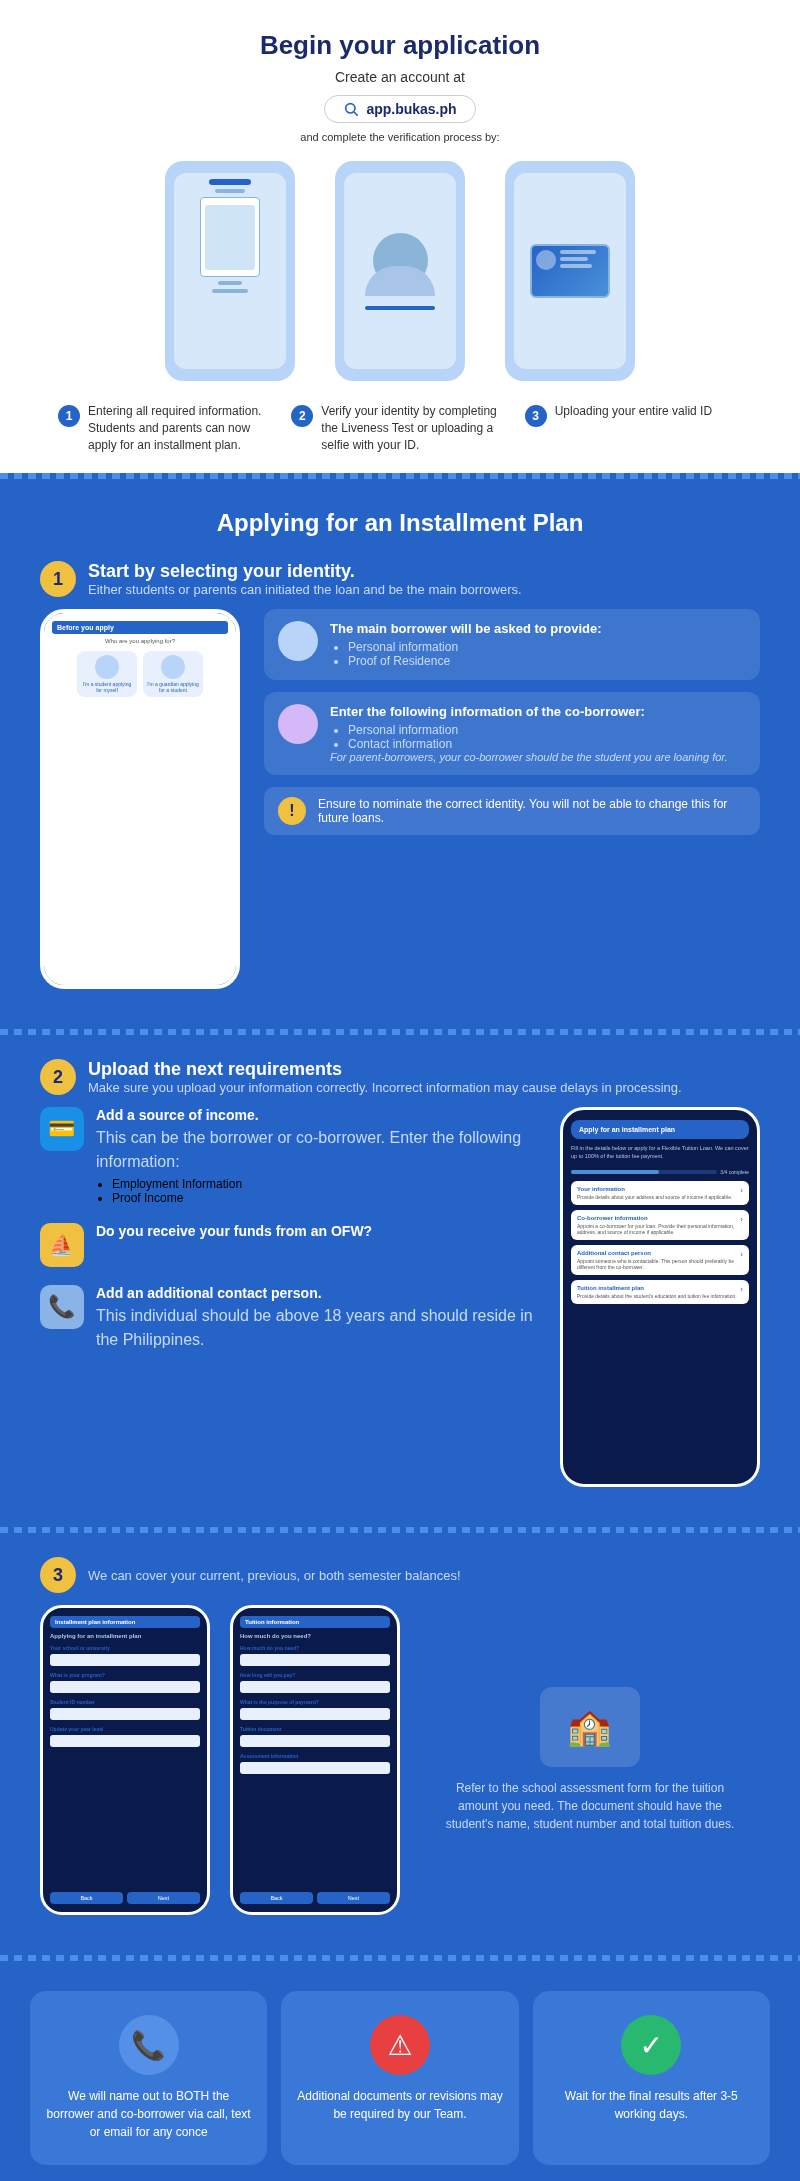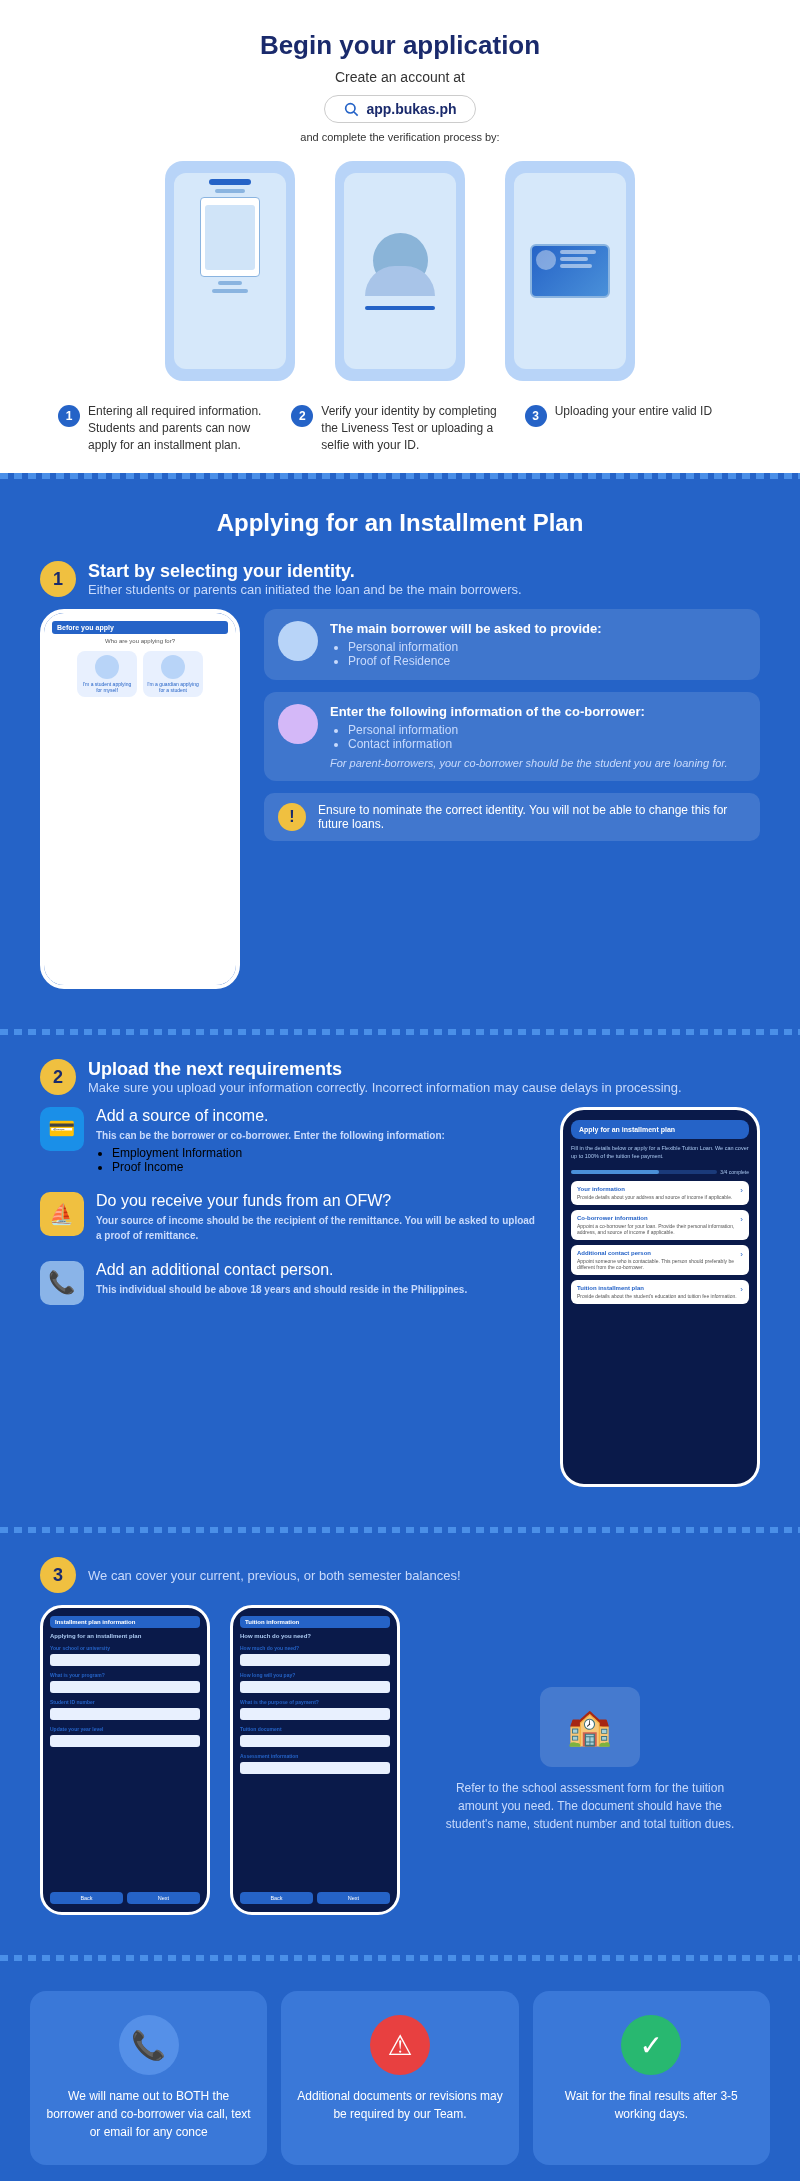--- a/index.html
+++ b/index.html
@@ -267,21 +267,20 @@
     }
     .info-card-list {
       list-style: disc;
       padding-left: 18px;
       font-size: 12px;
       color: #c8dafc;
     }
     .info-card-note {
       font-size: 11px;
       color: #c8dafc;
-      margin-top: 6px;
       font-style: italic;
     }
 
     .warning-card {
       background: rgba(255,255,255,0.13);
       border-radius: 10px;
       padding: 10px 14px;
       display: flex;
       align-items: center;
       gap: 12px;
@@ -326,30 +325,29 @@
       min-width: 44px;
       border-radius: 10px;
       display: flex; align-items: center; justify-content: center;
       font-size: 22px;
     }
     .req-icon-blue { background: #1a8fe8; }
     .req-icon-yellow { background: #f0c040; }
     .req-icon-gray { background: #8ab4e8; }
     .req-body {}
     .req-title {
+      font-size: 14px;
+      font-weight: 700;
+      color: #fff;
+      margin-bottom: 3px;
+    }
+    .req-desc {
       font-size: 16px;
-      font-weight: 400;
-      color: #fff;
-      margin-bottom: 3px;
-    }
-    .req-desc {
-      font-size: 10px;
       color: #c8dafc;
       line-height: 1.5;
-      font-weight: bold;
     }
     .req-list {
       list-style: disc;
       padding-left: 16px;
       font-size: 12px;
       color: #000000;
       margin-top: 3px;
     }
 
     .phone-app-mock {
@@ -802,21 +800,20 @@
               <li>Employment Information</li>
               <li>Proof Income</li>
             </ul>
           </div>
         </div>
 
         <div class="req-item">
           <div class="req-icon req-icon-yellow" style="font-size:20px;">⛵</div>
           <div class="req-body">
             <div class="req-title">Do you receive your funds from an OFW?</div>
-            <div class="req-desc">Your source of income should be the recipient of the remittance. You will be asked to upload a proof of remittance.</div>
           </div>
         </div>
 
         <div class="req-item">
           <div class="req-icon req-icon-gray">📞</div>
           <div class="req-body">
             <div class="req-title">Add an additional contact person.</div>
             <div class="req-desc">This individual should be above 18 years and should reside in the Philippines.</div>
           </div>
         </div>

